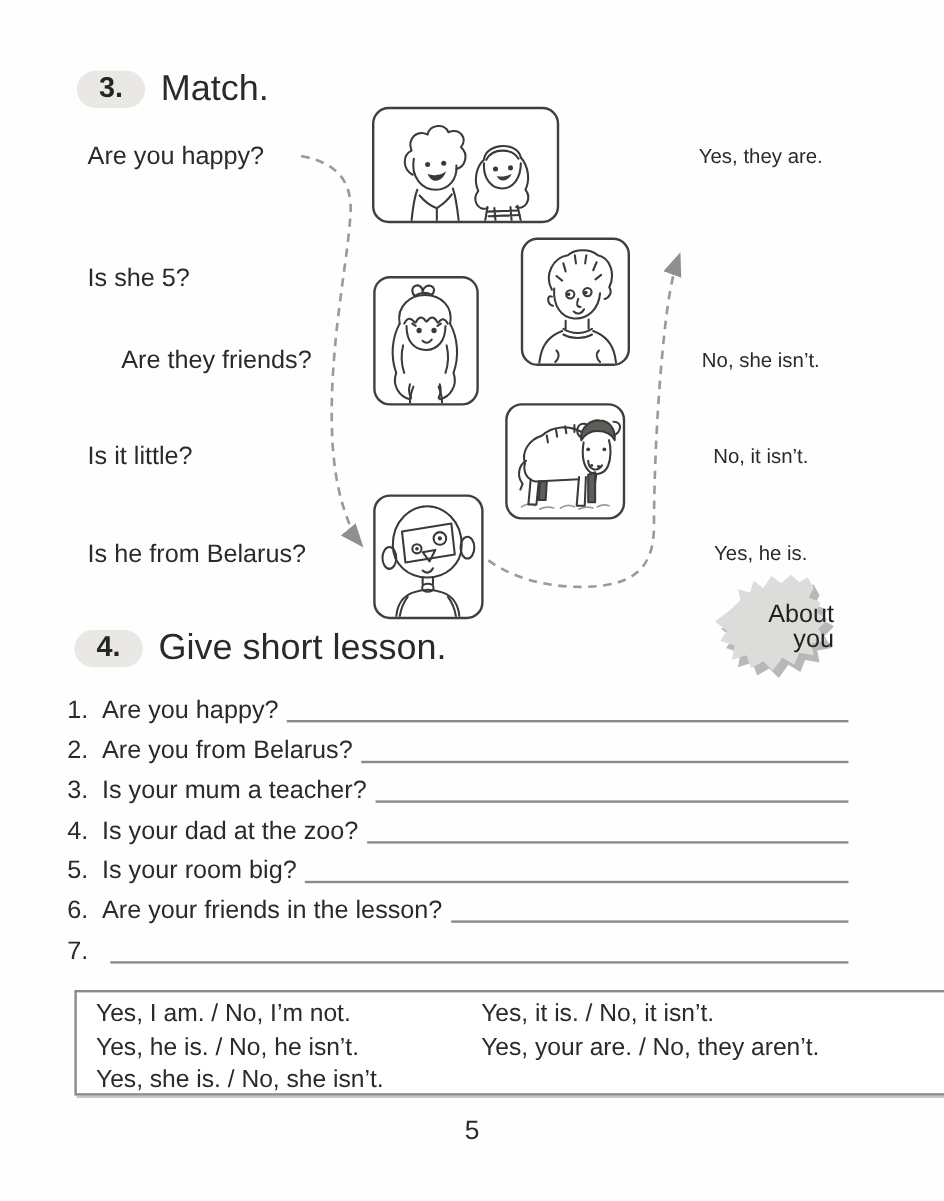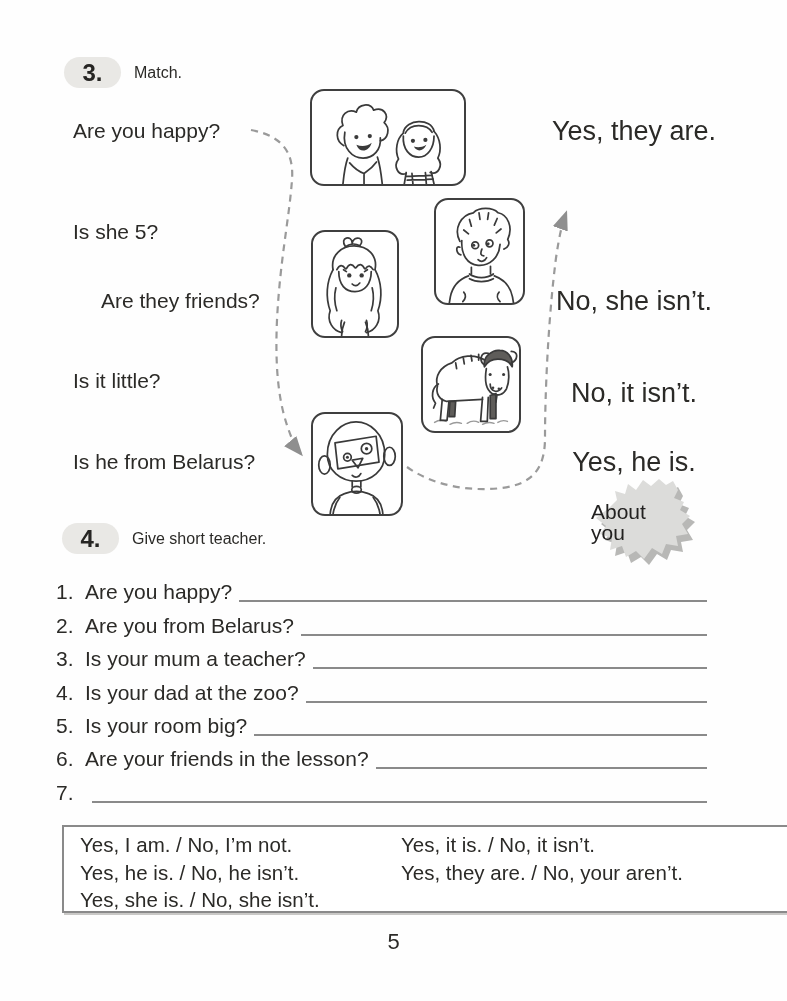--- a/index.html
+++ b/index.html
@@ -7,37 +7,37 @@
     position:relative;width:787px;height:1001px;background:#fefefe;
     font-family:"Liberation Sans",sans-serif;color:#2b2a27;overflow:hidden;
   }
   
   .ex-header{position:absolute;display:flex;align-items:center;gap:13px;}
   .badge{
     display:flex;align-items:center;justify-content:center;
     width:57px;height:31px;border-radius:16px;background:#e9e8e5;
     font-size:24px;font-weight:bold;color:#262523;
   }
-  .ex-title{font-size:16px;}
+  .ex-title{font-size:30px;}
   
   .q{position:absolute;left:73px;font-size:21px;line-height:26px;white-space:nowrap;}
-  .a{position:absolute;left:520px;width:228px;text-align:center;font-size:27px;line-height:26px;white-space:nowrap;}
+  .a{position:absolute;left:520px;width:228px;text-align:center;font-size:17px;line-height:26px;white-space:nowrap;}
   
   .pic{position:absolute;border:2.5px solid #3f3f3f;border-radius:14px;background:#fff;box-sizing:border-box;}
   .pic svg{display:block;width:100%;height:100%;}
   .pic svg *{stroke:#3a3a3a;stroke-width:1.8;fill:none;stroke-linecap:round;stroke-linejoin:round;}
   .pic svg .fill{fill:#3a3a3a;stroke:none;}
   .pic svg .dark{fill:#5f5d5a;stroke:#3a3a3a;}
   .pic svg .light{stroke:#9a9a9a;stroke-width:1.5;}
   
   .match-lines{position:absolute;left:0;top:0;pointer-events:none;}
   
   .about-badge{position:absolute;left:591px;top:474px;width:112px;height:92px;}
   .about-badge svg{position:absolute;left:0;top:0;width:112px;height:92px;}
-  .about-text{position:absolute;left:0;top:27px;width:104px;text-align:left;
+  .about-text{position:absolute;left:0;top:27px;width:104px;text-align:right;
     font-size:21px;line-height:21px;color:#222120;}
   
   .q-list{position:absolute;left:56px;top:571px;width:651px;}
   .q4-row{height:33.4px;display:flex;align-items:flex-end;}
   .q4-num{width:29px;font-size:21px;line-height:25px;}
   .q4-text{font-size:21px;line-height:25px;white-space:nowrap;}
   .q4-line{flex:1;border-bottom:2px solid #8a8a8a;margin:0 0 2px 7px;}
   
   .bank{
     position:absolute;left:62px;top:825px;width:737px;height:88px;box-sizing:border-box;
@@ -70,21 +70,21 @@
   </div>
 
   <div class="q" style="top:118px;">Are you happy?</div>
   <div class="q" style="top:219px;">Is she 5?</div>
   <div class="q" style="top:288px;margin-left:28px;">Are they friends?</div>
   <div class="q" style="top:368px;text-align:center;">Is it little?</div>
   <div class="q" style="top:449px;">Is he from Belarus?</div>
 
   <div class="a" style="top:118px;">Yes, they are.</div>
   <div class="a" style="top:288px;">No, she isn’t.</div>
-  <div class="a" style="top:380px;text-align:center;">No, it isn’t.</div>
+  <div class="a" style="top:368px;text-align:center;">No, it isn’t.</div>
   <div class="a" style="top:449px;">Yes, he is.</div>
 
   <div class="pic" style="left:310px;top:89px;width:156px;height:97px;">
     <svg viewBox="0 0 156 97">
       <path d="M32,57 C23,52 23,40 31,36 C27,25 36,18 45,22 C47,13 60,12 63,20 C73,16 80,25 74,33 C81,39 78,50 70,52"></path>
       <path d="M33,43 C30,60 41,70 52,70 C63,70 71,61 70,49"></path>
       <circle class="fill" cx="45" cy="48" r="2.2"></circle>
       <circle class="fill" cx="59" cy="47" r="2.2"></circle>
       <path class="fill" d="M45,56 C48,65 58,64 61,54 C56,58 50,58 45,56 Z"></path>
       <path d="M36,70 C33,78 32,87 31,97"></path>
@@ -186,21 +186,21 @@
       <path fill="#dcdcda" d="M18,34 L26,26 L24,17 L34,20 L37,10 L45,16 L52,6 L60,12 L68,5 L75,11 L82,7 L87,16 L83,24 L93,28 L89,36 L99,42 L91,50 L97,60 L85,62 L87,72 L75,70 L71,80 L61,74 L53,85 L45,77 L35,83 L31,72 L19,76 L21,64 L9,60 L15,52 L5,44 Z"></path>
     </svg>
     <div class="about-text">
       <div>About</div>
       <div>you</div>
     </div>
   </div>
 
   <div class="ex-header" style="left:62px;top:523px;">
     <span class="badge">4.</span>
-    <span class="ex-title">Give short teacher.</span>
+    <span class="ex-title">Give short lesson.</span>
   </div>
 
   <div class="q-list">
     <div class="q4-row">
       <span class="q4-num">1.</span>
       <span class="q4-text">Are you happy?</span>
       <span class="q4-line"></span>
     </div>
     <div class="q4-row">
       <span class="q4-num">2.</span>
@@ -234,19 +234,19 @@
   </div>
 
   <div class="bank">
     <div class="bank-col left">
       <div>Yes, I am. / No, I’m not.</div>
       <div>Yes, he is. / No, he isn’t.</div>
       <div>Yes, she is. / No, she isn’t.</div>
     </div>
     <div class="bank-col right">
       <div>Yes, it is. / No, it isn’t.</div>
-      <div>Yes, they are. / No, your aren’t.</div>
+      <div>Yes, your are. / No, they aren’t.</div>
     </div>
   </div>
 
   <div class="page-num">5</div>
 
 </div>
 
 </body></html>

